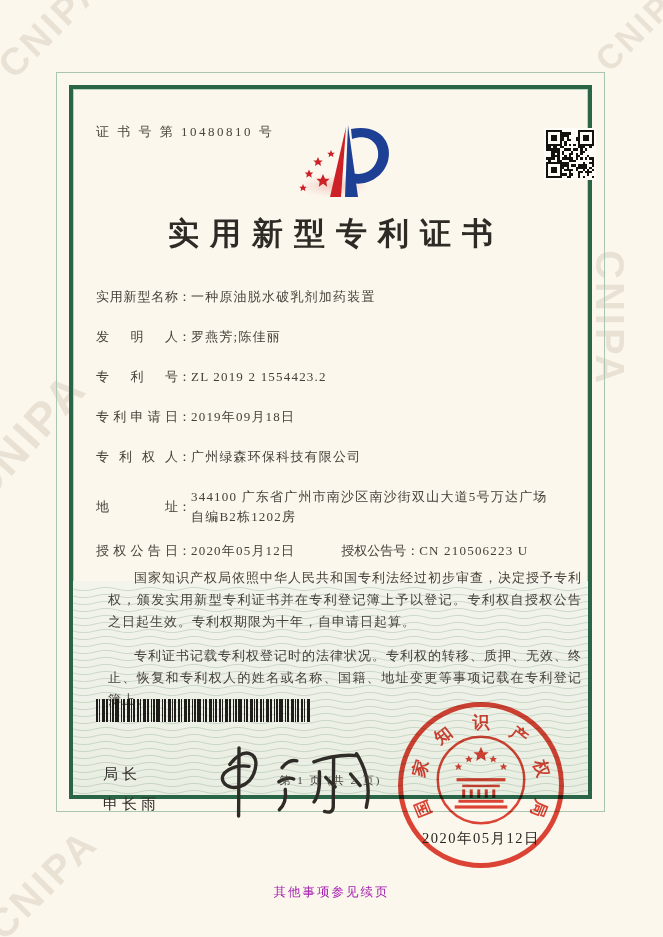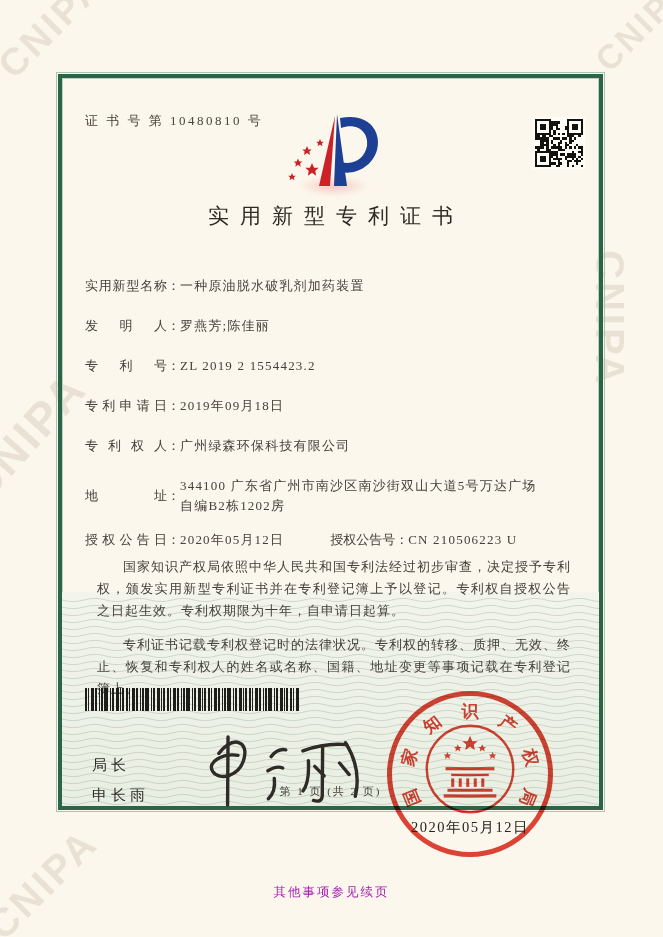--- a/index.html
+++ b/index.html
@@ -18,56 +18,56 @@
   .wm1{left:-14px;top:4px;font-size:38px;transform:rotate(-45deg)}
   .wm2{left:584px;top:4px;font-size:34px;transform:rotate(-45deg)}
   .wm3{left:-52px;top:410px;font-size:46px;transform:rotate(-48deg)}
   .wm4{left:592px;top:250px;font-size:40px;transform:rotate(90deg);transform-origin:20px 20px}
   .wm5{left:-26px;top:862px;font-size:40px;transform:rotate(-45deg)}
   .ghost{position:absolute;left:298px;top:176px;width:72px;height:20px;z-index:1;
     background:radial-gradient(rgba(225,120,115,.38),transparent 70%);filter:blur(2px)}
   
   .frame{
     position:absolute;left:56px;top:72px;width:549px;height:740px;
-    border:1px solid #a9c6b1;padding:1px;box-sizing:border-box;z-index:2;
+    border:1px solid #a9c6b1;padding:12px;box-sizing:border-box;z-index:2;
   }
   .frame-inner{
     position:relative;width:100%;height:100%;box-sizing:border-box;
     border:4px solid var(--border-green,#2a6547);
     box-shadow:inset 0 0 0 1px #b9d2c0;
   }
   
   .cert-no{position:absolute;left:23px;top:34px;font-size:13px;letter-spacing:2.5px;color:#49453b;z-index:3}
   .logo{position:absolute;left:223px;top:28px;width:110px;height:86px;z-index:3}
   .qr{position:absolute;left:471px;top:39px;width:48px;height:48px;background:#fffdf8;padding:2px;z-index:3}
   .qr svg{display:block;width:48px;height:48px}
   .title{
     position:absolute;left:0;right:0;top:124px;text-align:center;z-index:3;
-    font-size:21px;font-weight:normal;color:#2e2b26;letter-spacing:11px;text-indent:11px;
+    font-size:31px;font-weight:bold;color:#2e2b26;letter-spacing:11px;text-indent:11px;
   }
   
   .fields{position:absolute;left:23px;top:198px;width:500px;font-size:13px;z-index:3;color:#45413a}
   .row{display:flex;line-height:20px;margin-bottom:20px;align-items:center}
   .lbl{flex:none;display:inline-block;width:82px;text-align:justify;text-align-last:justify}
   .val{letter-spacing:1.2px}
   .addr-row{margin-bottom:10px}
   .grant-row{margin-top:14px}
   .grant-pair2{margin-left:46px;display:flex}
   
   .paras{position:absolute;left:23px;top:466px;width:498px;z-index:3;color:#45413a}
   .paras p{margin:12px;text-indent:2em;font-size:13px;line-height:22px;text-align:justify;letter-spacing:1px}
   
   .band{
     position:absolute;left:0;right:0;bottom:0;height:214px;overflow:hidden;z-index:2;
     background:linear-gradient(#f3f4ec,#e9eee2);
   }
   .band svg{display:block}
   
   .barcode{position:absolute;left:23px;top:610px;width:218px;height:23px;z-index:4}
-  .signer{position:absolute;left:30px;top:672px;z-index:4;font-size:15px;color:#2f2c28;letter-spacing:4px;line-height:30px;font-family:Liberation Serif, serif}
+  .signer{position:absolute;left:30px;top:672px;z-index:4;font-size:15px;color:#2f2c28;letter-spacing:4px;line-height:30px;font-family:Liberation Mono, monospace}
   .signature{position:absolute;left:126px;top:650px;z-index:4;transform:rotate(-3deg)}
   .seal{position:absolute;left:322px;top:610px;width:172px;height:172px;z-index:4;mix-blend-mode:multiply;opacity:.95}
   .seal-ring{position:absolute;left:3px;top:3px;width:156px;height:156px;border:5px solid var(--seal-red,#d93a2b);border-radius:50%}
   .seal-center{position:absolute;left:86px;top:86px;width:0;height:0}
   .seal-center span{
     position:absolute;left:0;top:0;display:block;width:20px;height:22px;margin-left:-10px;margin-top:-11px;
     color:var(--seal-red,#d93a2b);font-size:17px;font-weight:bold;text-align:center;line-height:22px;
   }
   .emblem{position:absolute;left:39px;top:34px;width:94px;height:94px}
   .seal-date{

